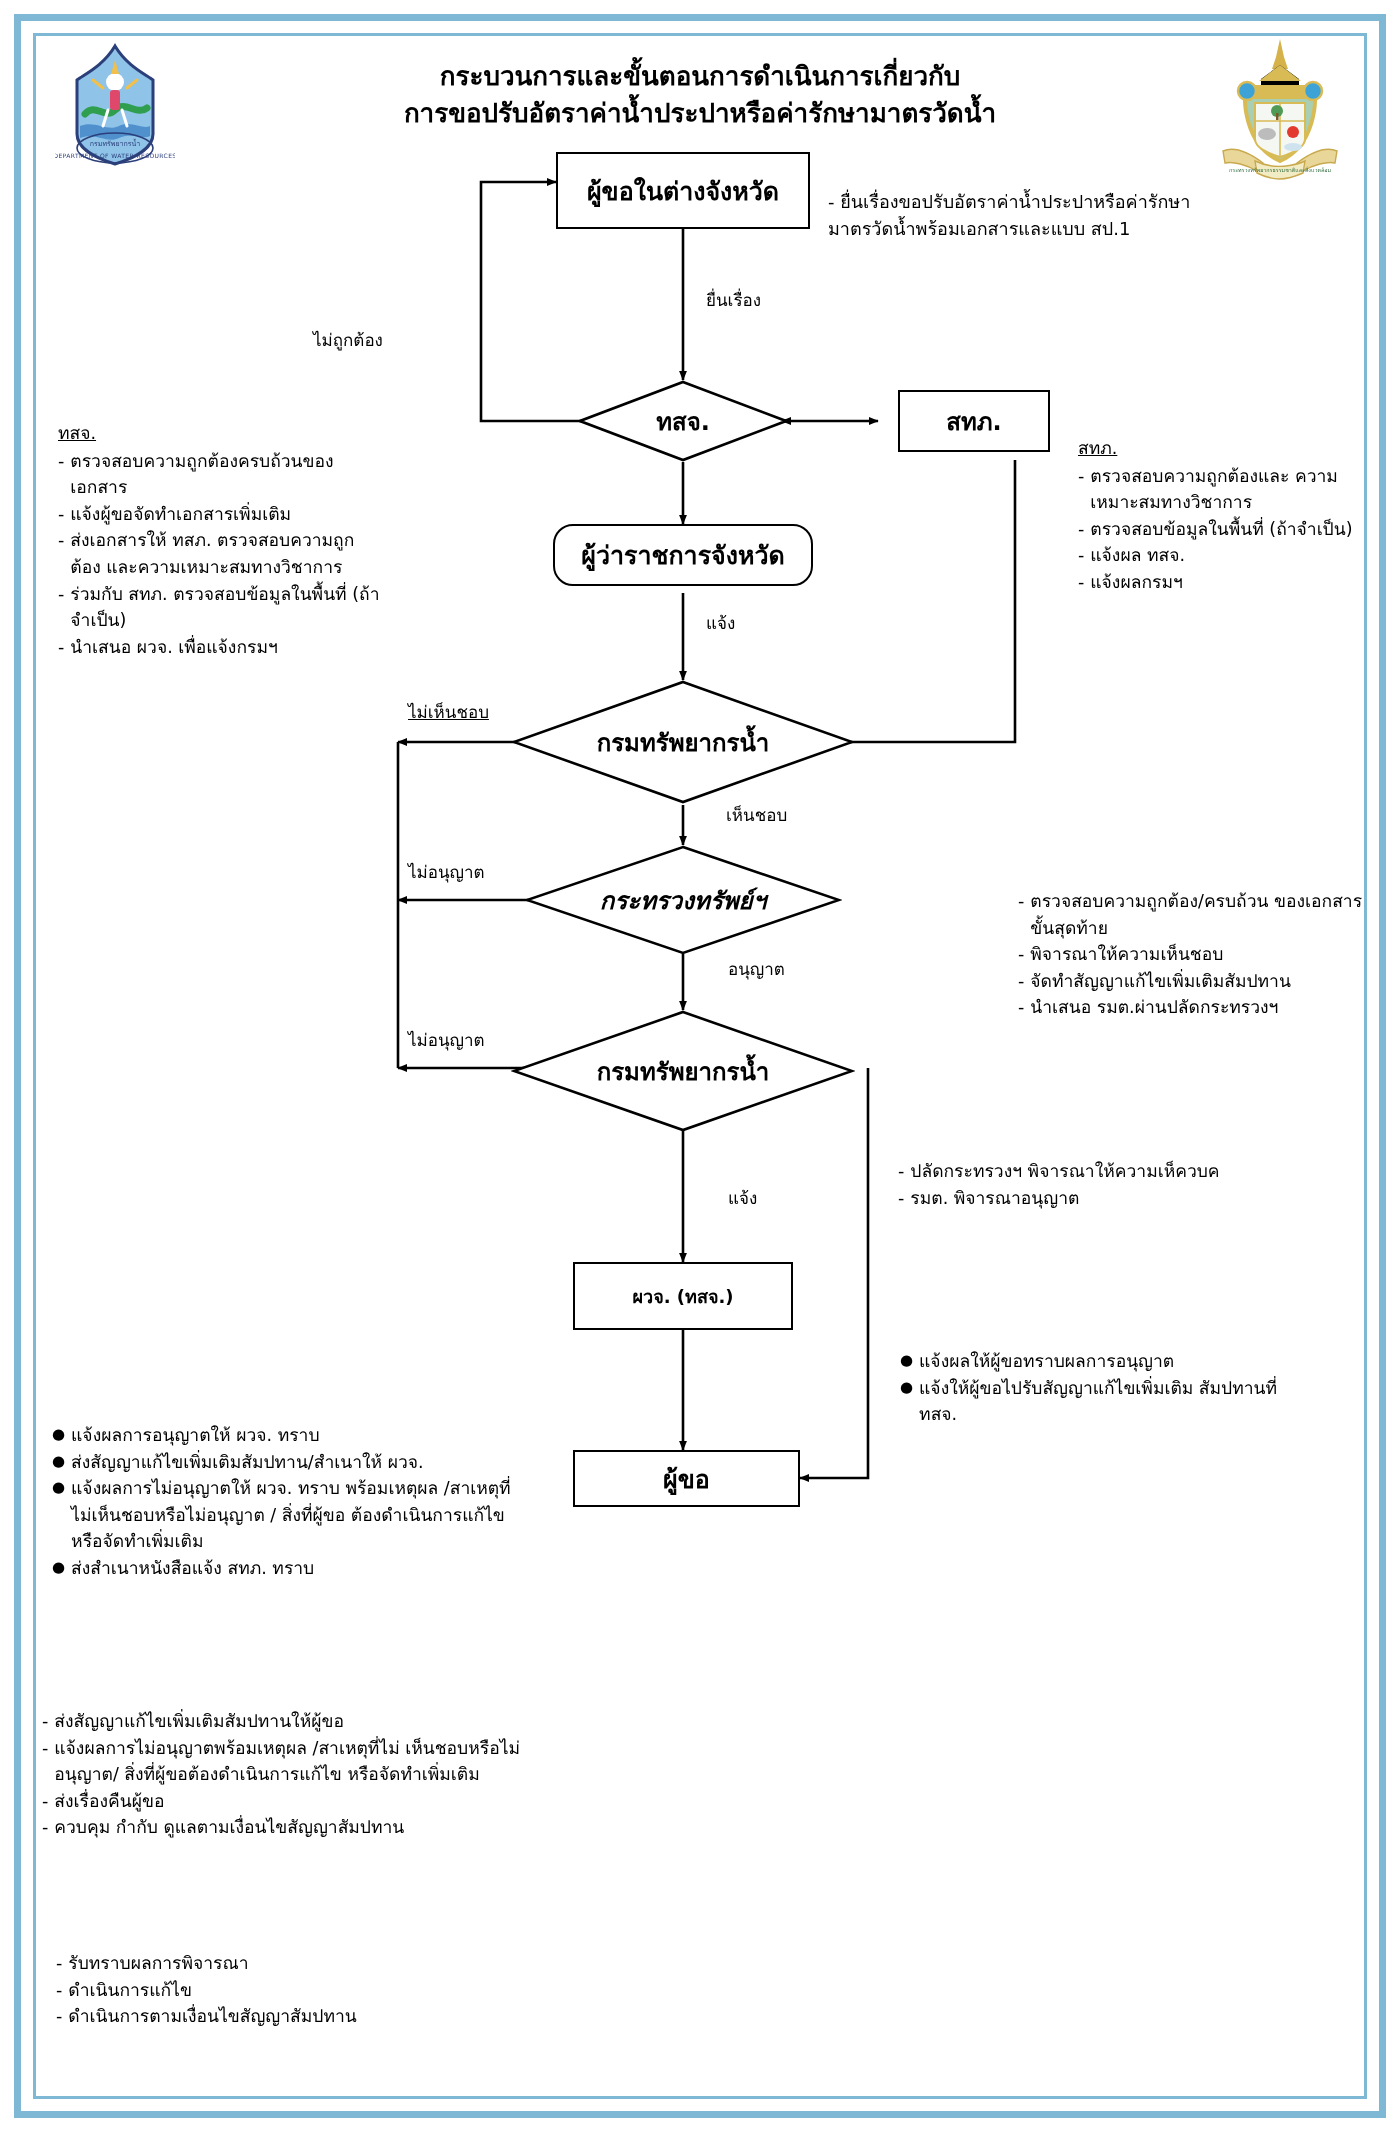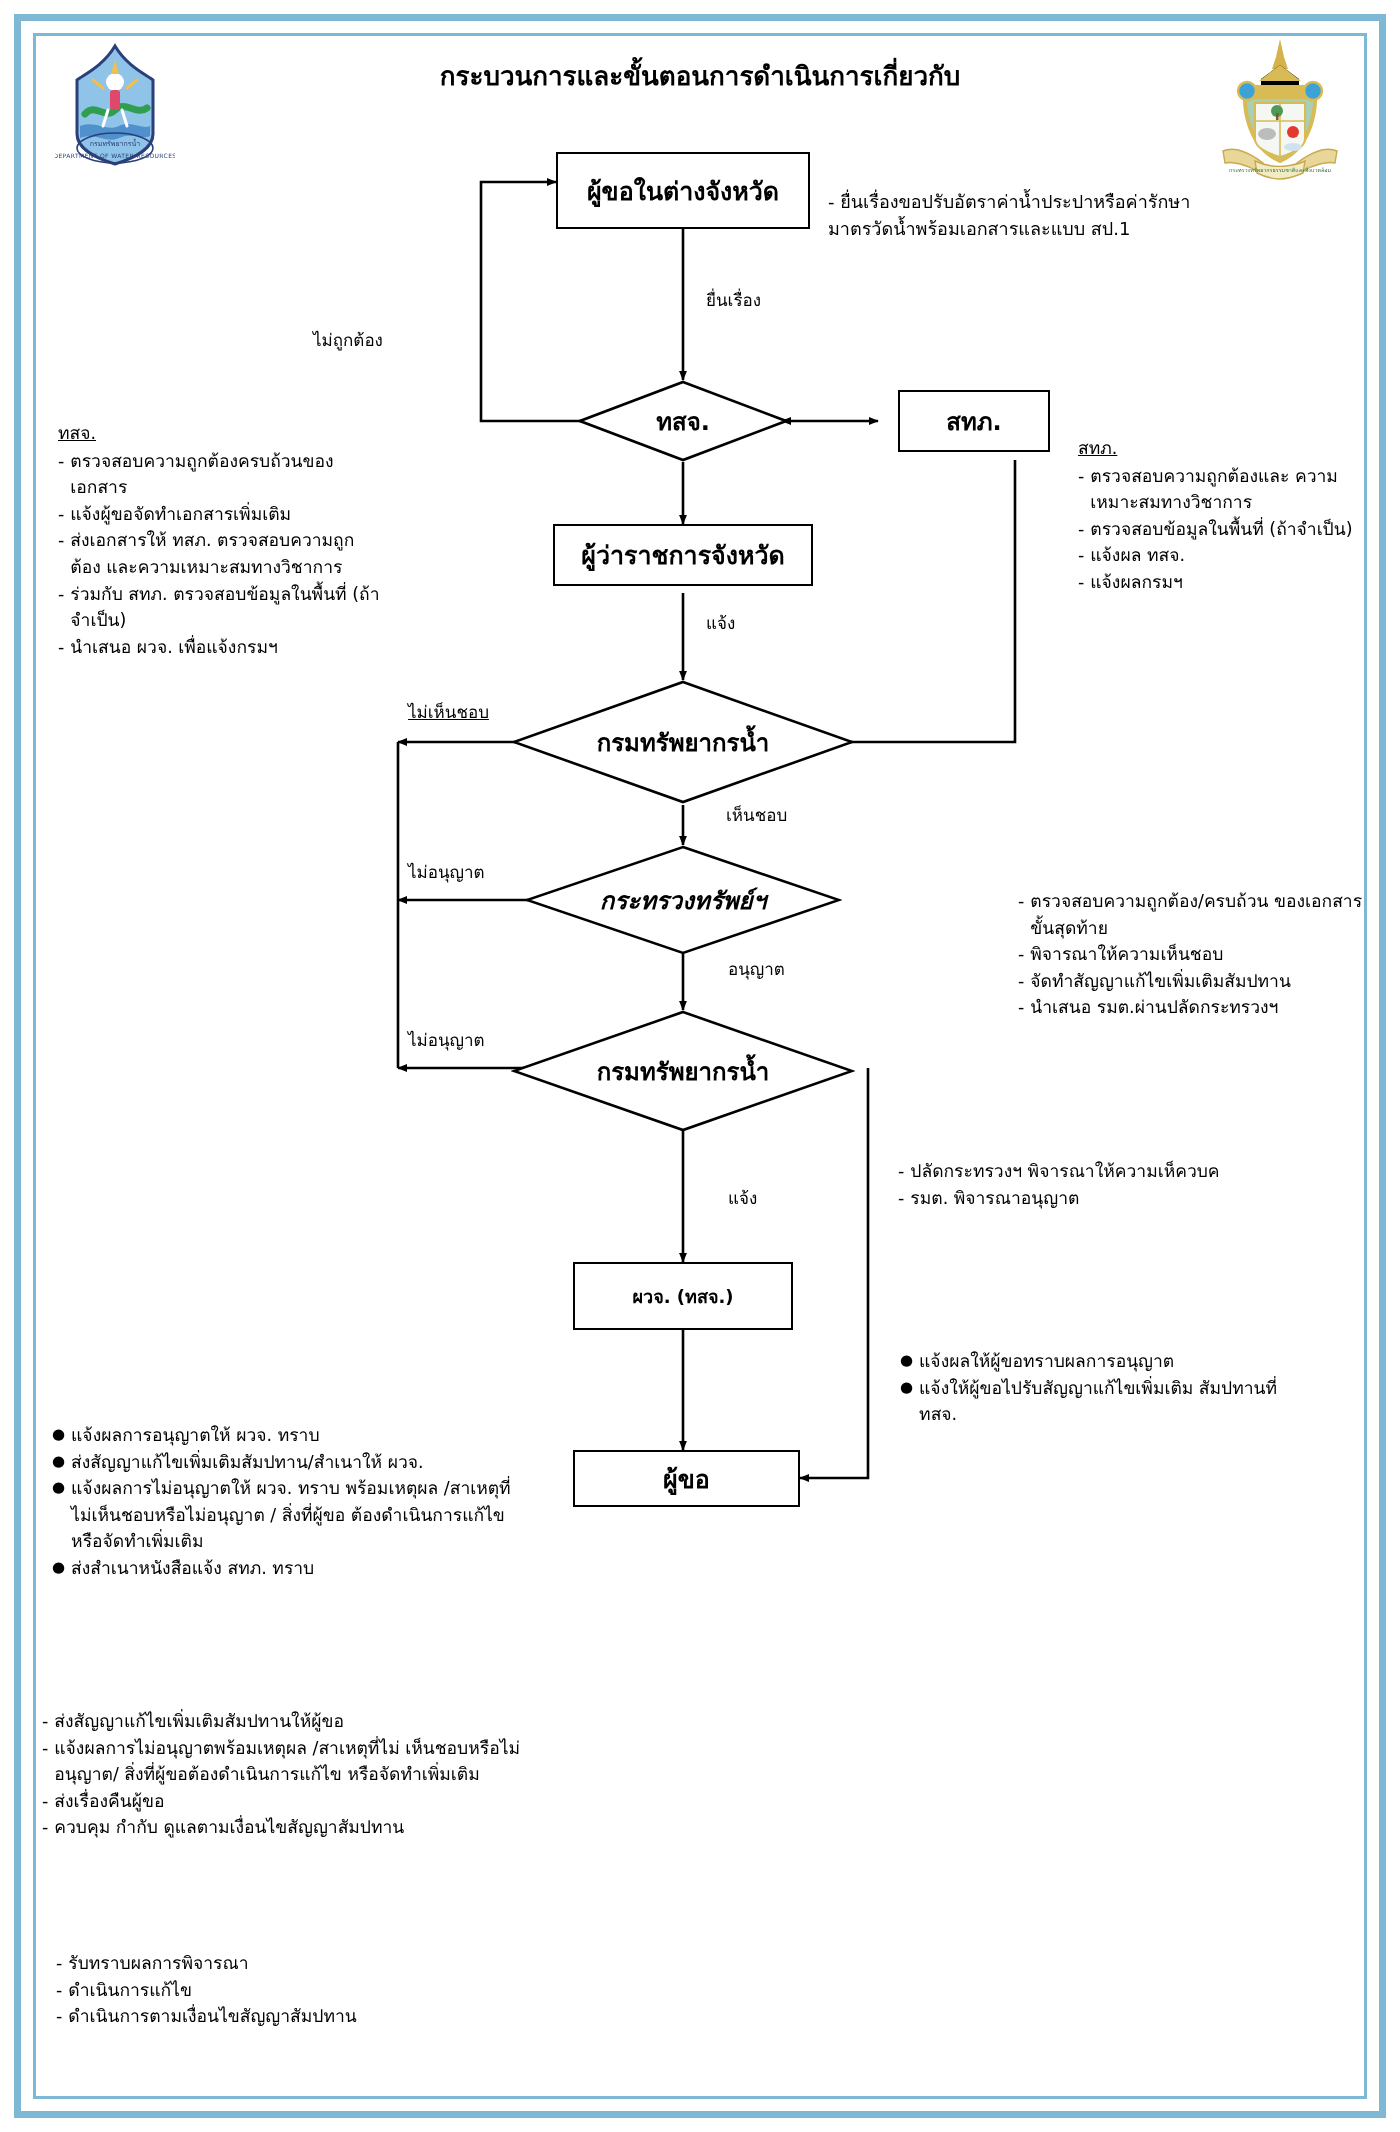--- a/index.html
+++ b/index.html
@@ -86,20 +86,21 @@
       <circle cx="98" cy="56" r="9" fill="#3da3d6" stroke="#d9bb56" stroke-width="2.5"></circle>
       <path d="M8 116 C22 110 40 122 48 128 L42 136 C32 130 18 126 10 128 Z" fill="#e9d79a" stroke="#c9a94e" stroke-width="1.4"></path>
       <path d="M122 116 C108 110 90 122 82 128 L88 136 C98 130 112 126 120 128 Z" fill="#e9d79a" stroke="#c9a94e" stroke-width="1.4"></path>
       <path d="M40 126 C65 138 90 126 90 126 L88 138 C70 146 58 146 42 138 Z" fill="#f2ecc5" stroke="#c9a94e" stroke-width="1.4"></path>
       <text x="65" y="137" font-size="5.4" fill="#2b6a3a" text-anchor="middle">กระทรวงทรัพยากรธรรมชาติและสิ่งแวดล้อม</text>
     </svg>
   </div>
 
   <div class="title">
     <div>กระบวนการและขั้นตอนการดำเนินการเกี่ยวกับ</div>
+    <div>การขอปรับอัตราค่าน้ำประปาหรือค่ารักษามาตรวัดน้ำ</div>
   </div>
 
   <svg id="wires">
     <defs>
       <marker id="ah" markerWidth="11" markerHeight="11" refX="9.2" refY="4" orient="auto" markerUnits="userSpaceOnUse">
         <path d="M0,0 L10,4 L0,8 z" fill="#000"></path>
       </marker>
       <marker id="ahs" markerWidth="11" markerHeight="11" refX="9.2" refY="4" orient="auto" markerUnits="userSpaceOnUse">
         <path d="M0,0 L10,4 L0,8 z" fill="#000"></path>
       </marker>
@@ -149,21 +150,21 @@
     <svg width="210" height="82">
         <polygon points="105,2 208,41 105,80 2,41" fill="#fff" stroke="#000" stroke-width="2.6"></polygon>
       </svg>
     <div class="diamond-label" style="font-size:24px;">ทสจ.</div>
   </div>
 
   <div class="node box" style="left:898px;top:390px;width:152px;height:62px;font-size:24px;">
     <span>สทภ.</span>
   </div>
 
-  <div class="node box" style="left:553px;top:524px;width:260px;height:62px;font-size:25px;">
+  <div class="node box" style="left:553px;top:524px;width:260px;height:62px;font-size:25px;border-radius:20px;">
     <span>ผู้ว่าราชการจังหวัด</span>
   </div>
 
   <div class="diamond-wrap" style="left:511px;top:680px;width:344px;height:125px;">
     <svg width="344" height="125">
         <polygon points="172,2 341,62 172,122 3,62" fill="#fff" stroke="#000" stroke-width="2.6"></polygon>
       </svg>
     <div class="diamond-label" style="font-size:24px;">กรมทรัพยากรน้ำ</div>
   </div>
 

